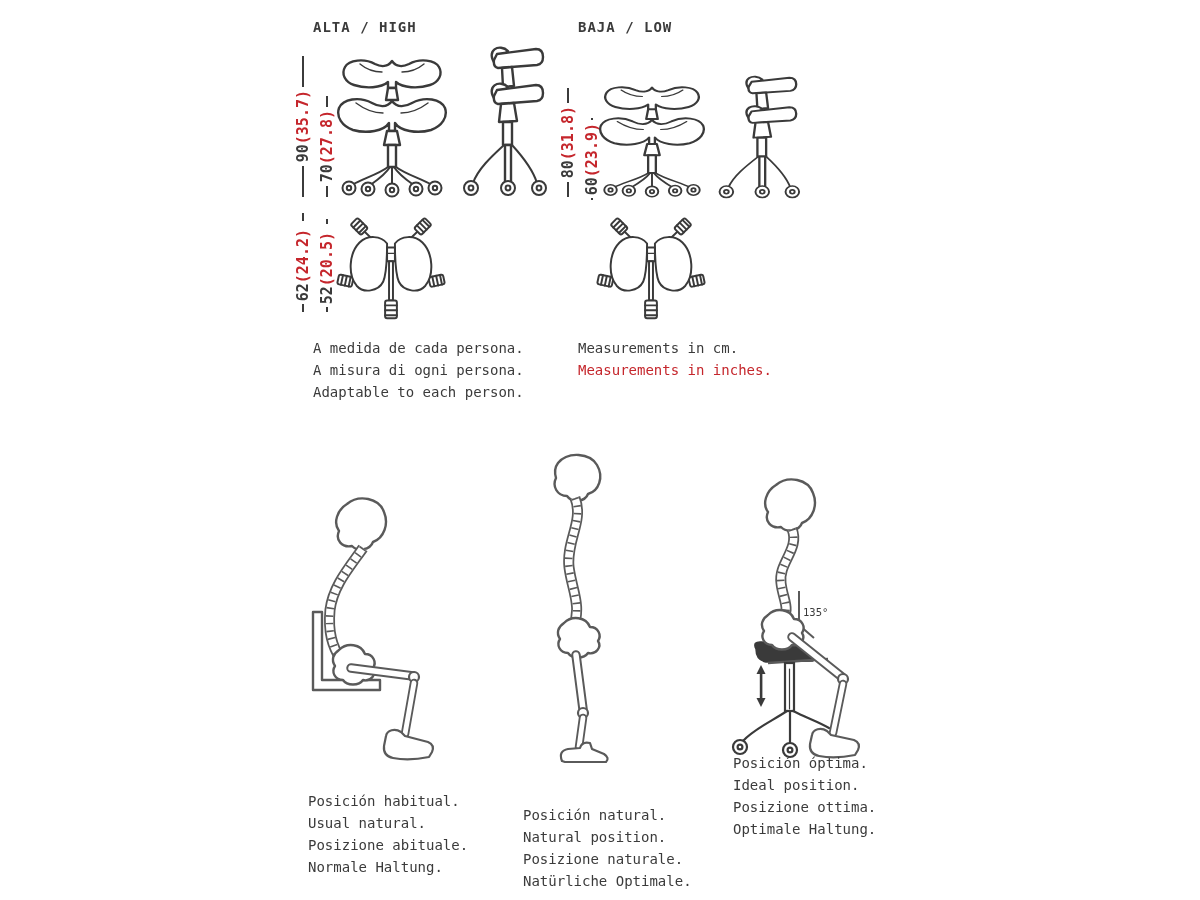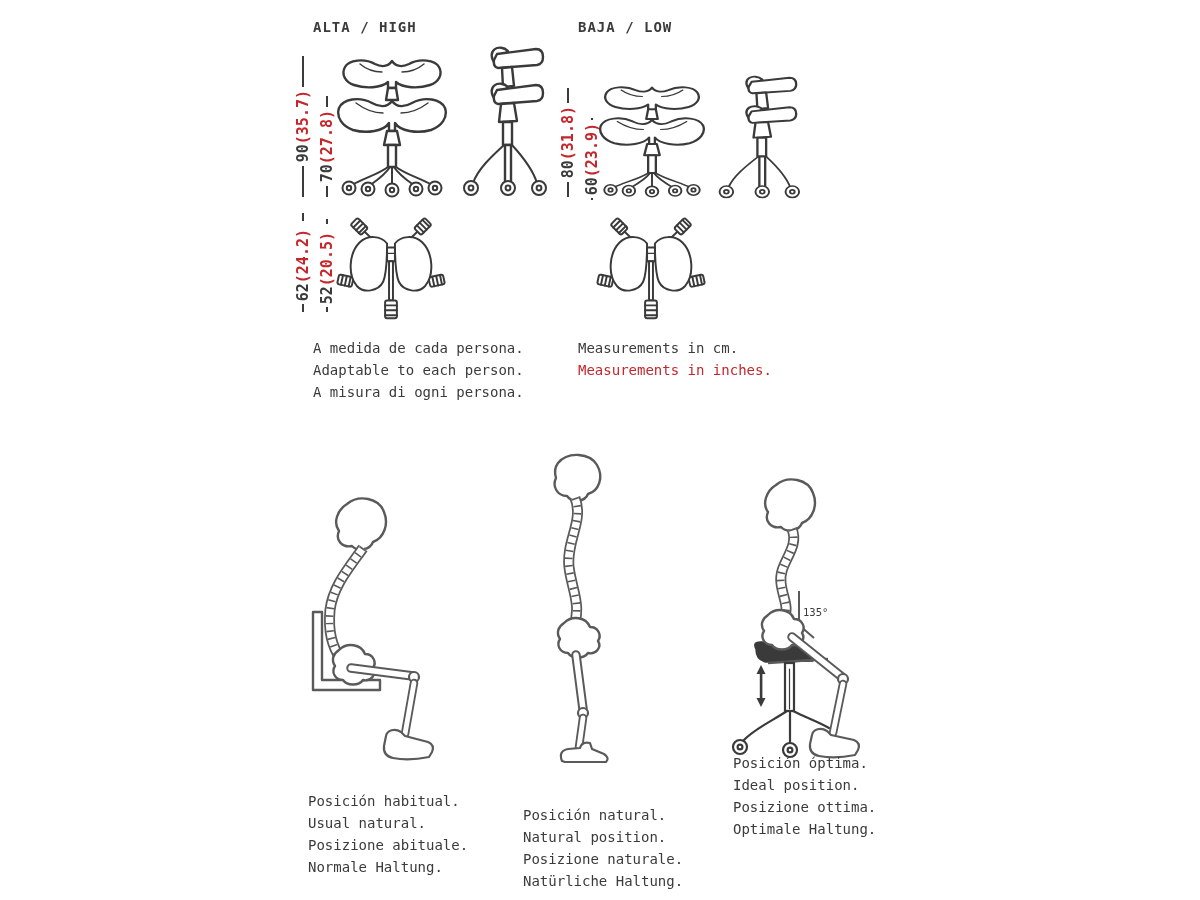--- a/index.html
+++ b/index.html
@@ -173,22 +173,22 @@
 </div>
 <svg class="abs" style="left:336px;top:216px" width="110" height="110" viewBox="0 0 112 112">
     <use href="#sym-chair-top"></use>
   </svg>
 <svg class="abs" style="left:596px;top:216px" width="110" height="110" viewBox="0 0 112 112">
     <use href="#sym-chair-top"></use>
   </svg>
 
 <div class="abs para" style="left:313px;top:337px">
   <div>A medida de cada persona.</div>
+  <div>A misura di ogni persona.</div>
   <div>Adaptable to each person.</div>
-  <div>A misura di ogni persona.</div>
 </div>
 <div class="abs para" style="left:578px;top:337px">
   <div>Measurements in cm.</div>
   <div class="red">Measurements in inches.</div>
 </div>
 
 <svg class="abs" style="left:283px;top:484px" width="195" height="290" viewBox="0 0 195 290">
   <g stroke="#5a5a5a" fill="#ffffff" stroke-width="2.4" stroke-linejoin="round" stroke-linecap="round">
     <path d="M30 128 L39 128 L39 196 L97 196 L97 206 L30 206 Z"></path>
     <path d="M64 20 C76 10 96 14 101 28 C106 40 101 54 90 58 C87 66 75 68 69 62 C59 64 52 56 56 47 C50 39 54 26 64 20 Z"></path>
@@ -274,20 +274,20 @@
 <div class="abs cap" style="left:308px;top:790px">
   <div>Posición habitual.</div>
   <div>Usual natural.</div>
   <div>Posizione abituale.</div>
   <div>Normale Haltung.</div>
 </div>
 <div class="abs cap" style="left:523px;top:804px">
   <div>Posición natural.</div>
   <div>Natural position.</div>
   <div>Posizione naturale.</div>
-  <div>Natürliche Haltung.</div>
+  <div>Natürliche Optimale.</div>
 </div>
 <div class="abs cap" style="left:733px;top:752px">
   <div>Posición óptima.</div>
   <div>Ideal position.</div>
   <div>Posizione ottima.</div>
   <div>Optimale Haltung.</div>
 </div>
 
 </body></html>

